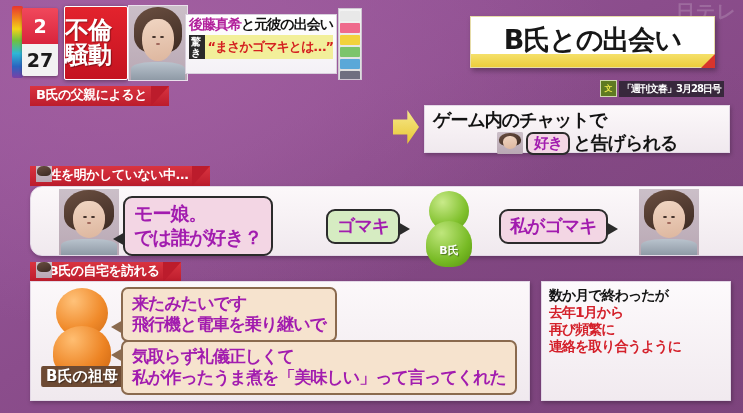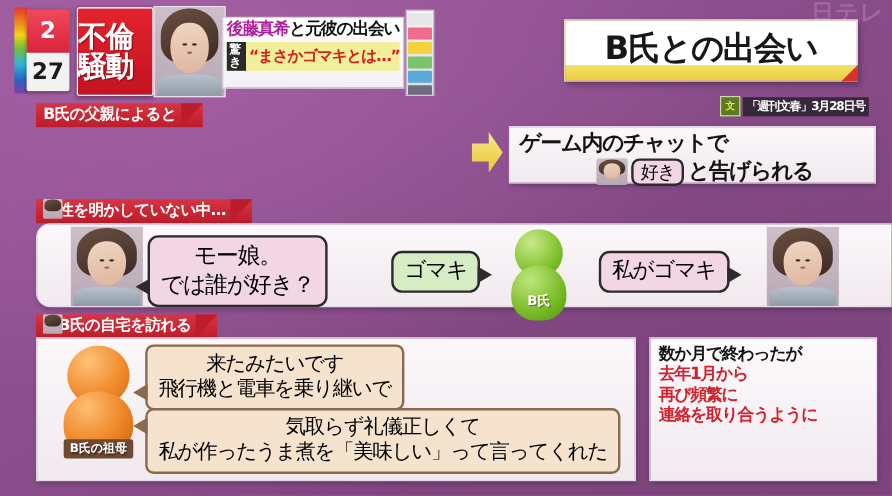--- a/index.html
+++ b/index.html
@@ -154,22 +154,22 @@
     background:linear-gradient(180deg,#f6e98c,#e8c634);
     clip-path:polygon(0% 28%,55% 28%,55% 0%,100% 50%,55% 100%,55% 72%,0% 72%);
     filter:drop-shadow(1px 1px 1px rgba(0,0,0,.3));
   }
 
   
   .bub{
     position:absolute;box-sizing:border-box;
     border:2px solid #2b2b2b;border-radius:9px;
     padding:4px 9px;
-    font-weight:normal;color:#000000;letter-spacing:-1px;
-    line-height:1.25;white-space:nowrap;text-align:center;
+    font-weight:bold;color:#a21caf;letter-spacing:-1px;
+    line-height:1.25;white-space:nowrap;
   }
   .bub.pink{background:#f3d6e4;}
   .bub.green{background:#d6ecc2;}
   .bub.cream{background:#f6e3ce;border-color:#8a6a4e;border-radius:7px;}
   .bub .tail{
     position:absolute;width:0;height:0;
   }
 
   
   .figure{position:absolute;}
@@ -189,21 +189,21 @@
     background:radial-gradient(circle at 34% 26%,#ffc27a,#f08a2a 58%,#cf6a14);}
   .orangefig .body{width:58px;height:52px;top:38px;
     background:radial-gradient(circle at 34% 26%,#ffbe72,#ed8424 58%,#c8620f);}
   .figlabel{
     position:absolute;left:50%;transform:translateX(-50%);
     color:#fff;font-size:11px;font-weight:bold;white-space:nowrap;
     text-shadow:1px 1px 1px rgba(0,0,0,.4);
   }
   .figlabel.dark{
     background:#6d4a33;padding:1px 5px;border-radius:2px;
-    color:#fff;font-size:10px;
+    color:#fff;font-size:15px;
   }
 
   
   .portrait{
     position:absolute;overflow:hidden;background:#cdbfc9;
   }
   .ph{
     width:100%;height:100%;position:relative;
     background:linear-gradient(180deg,#cbbfc8 0%,#b9a8b4 100%);
   }

